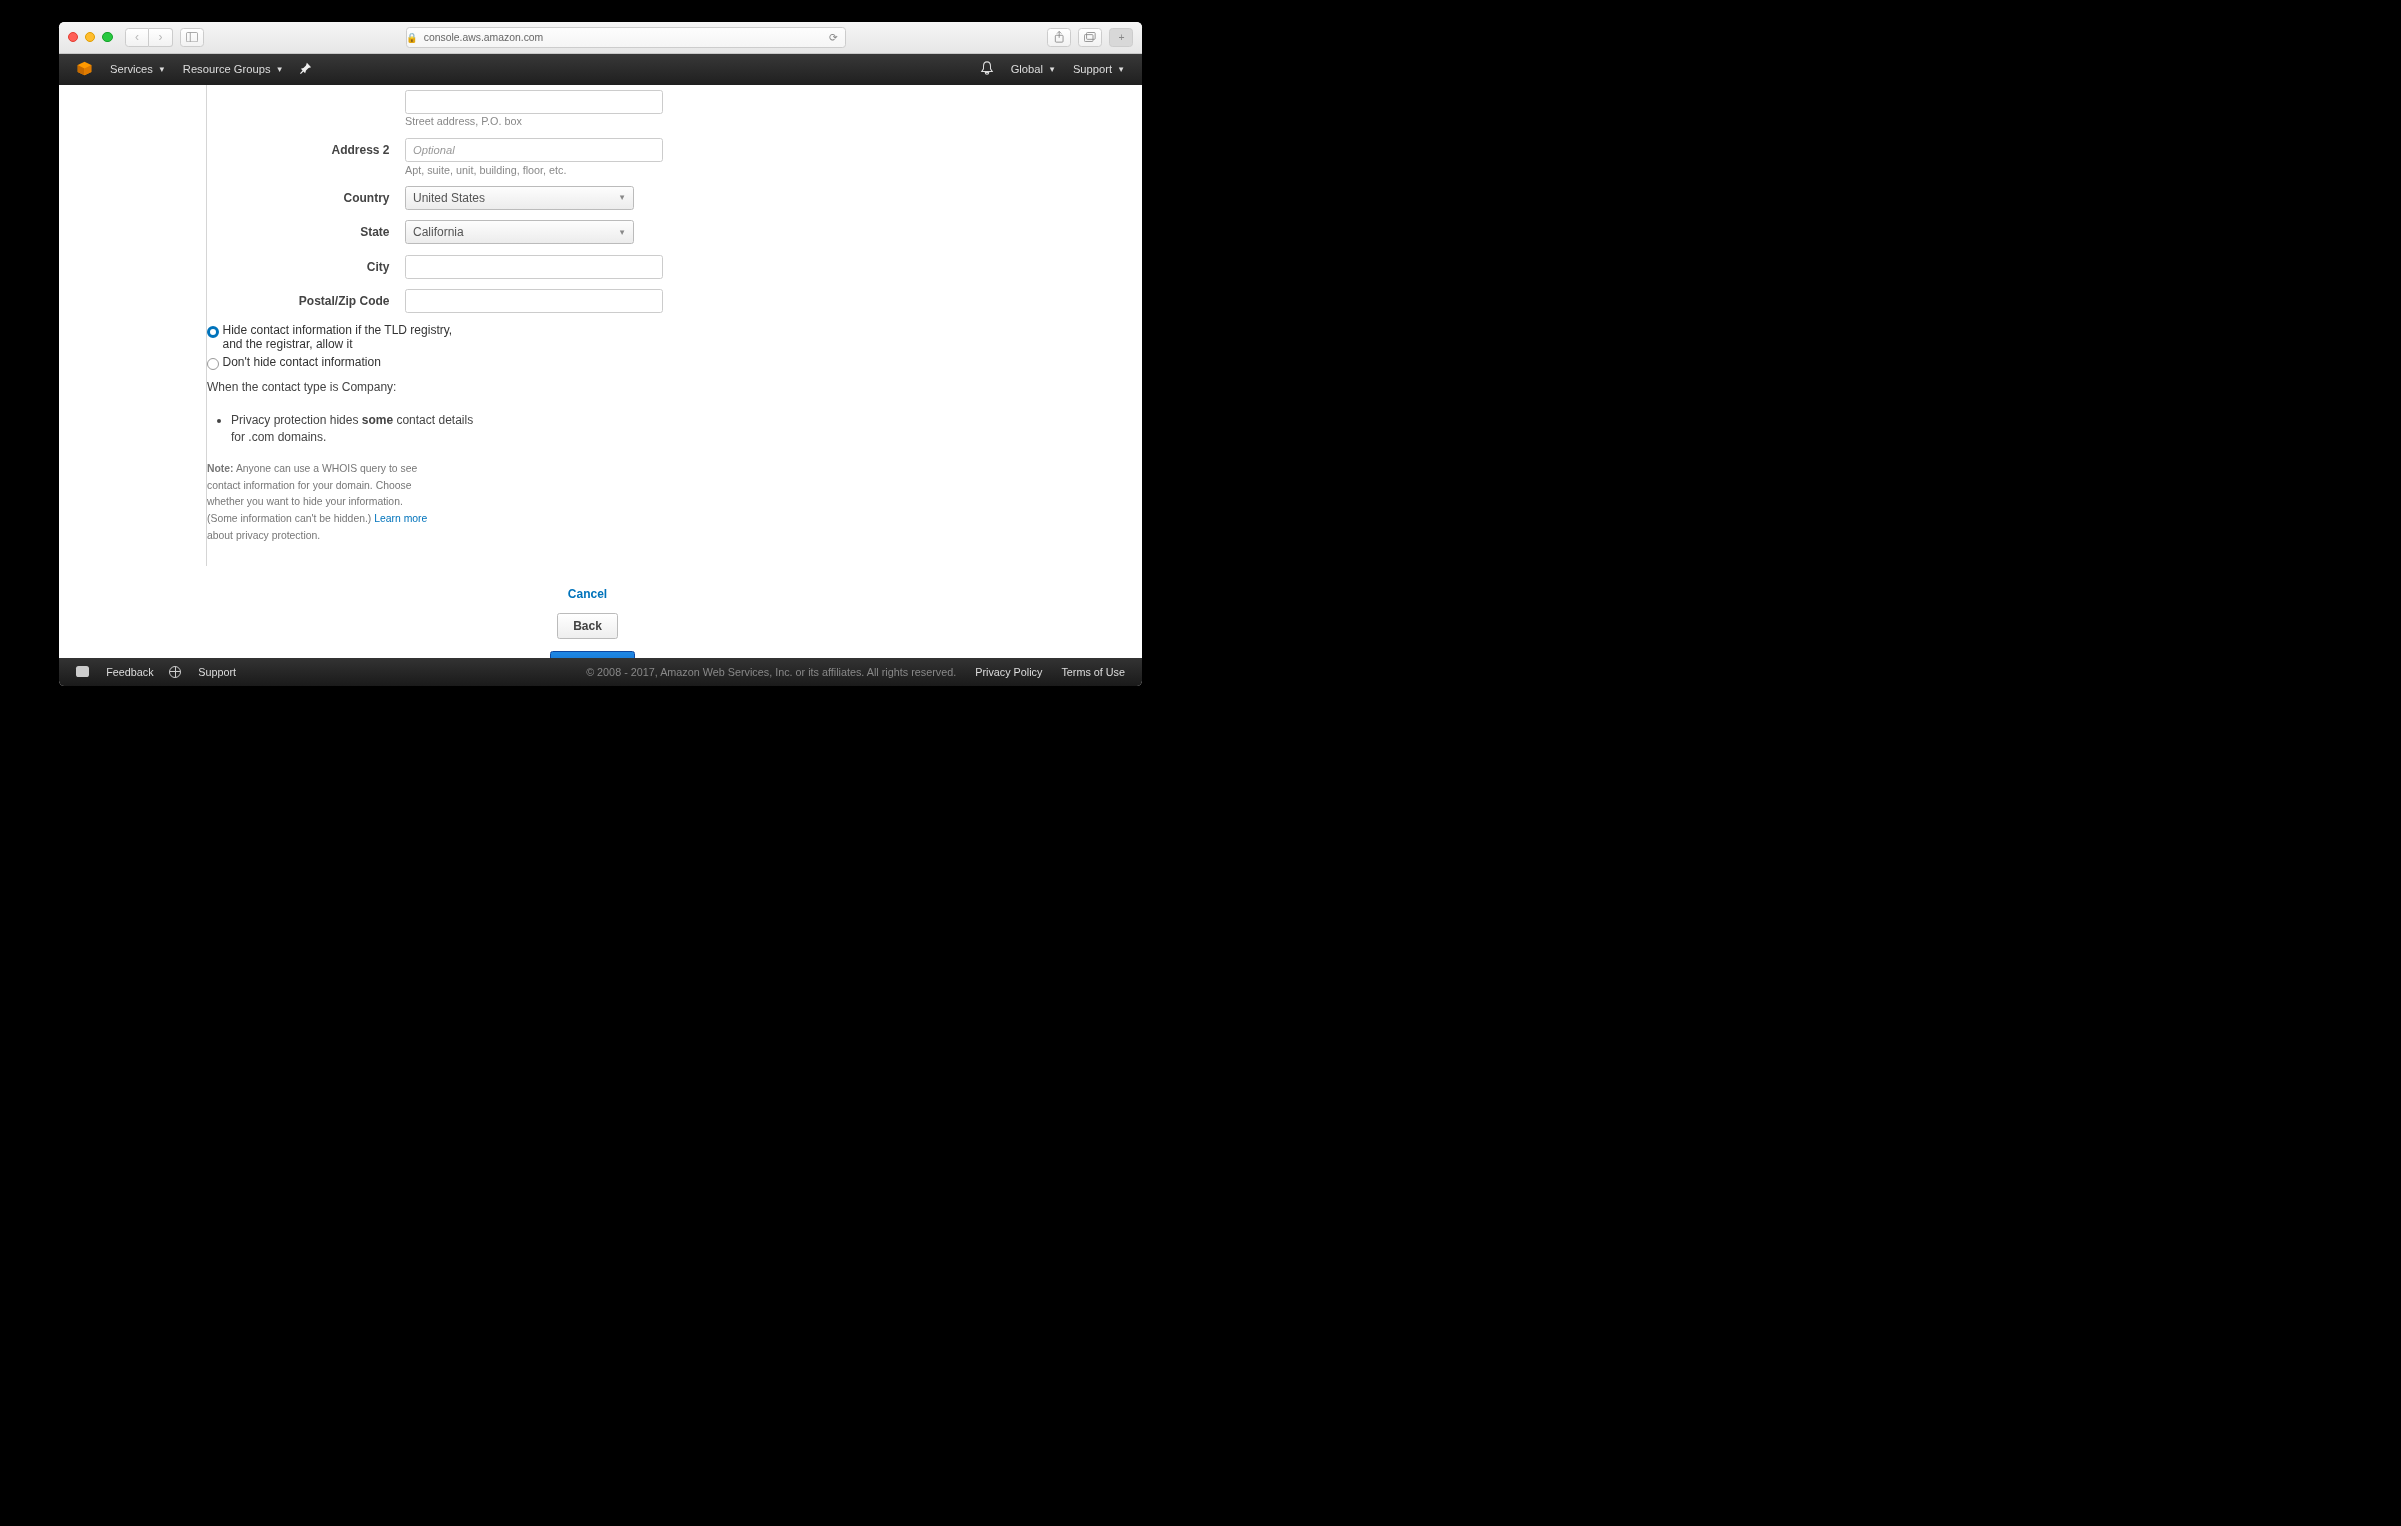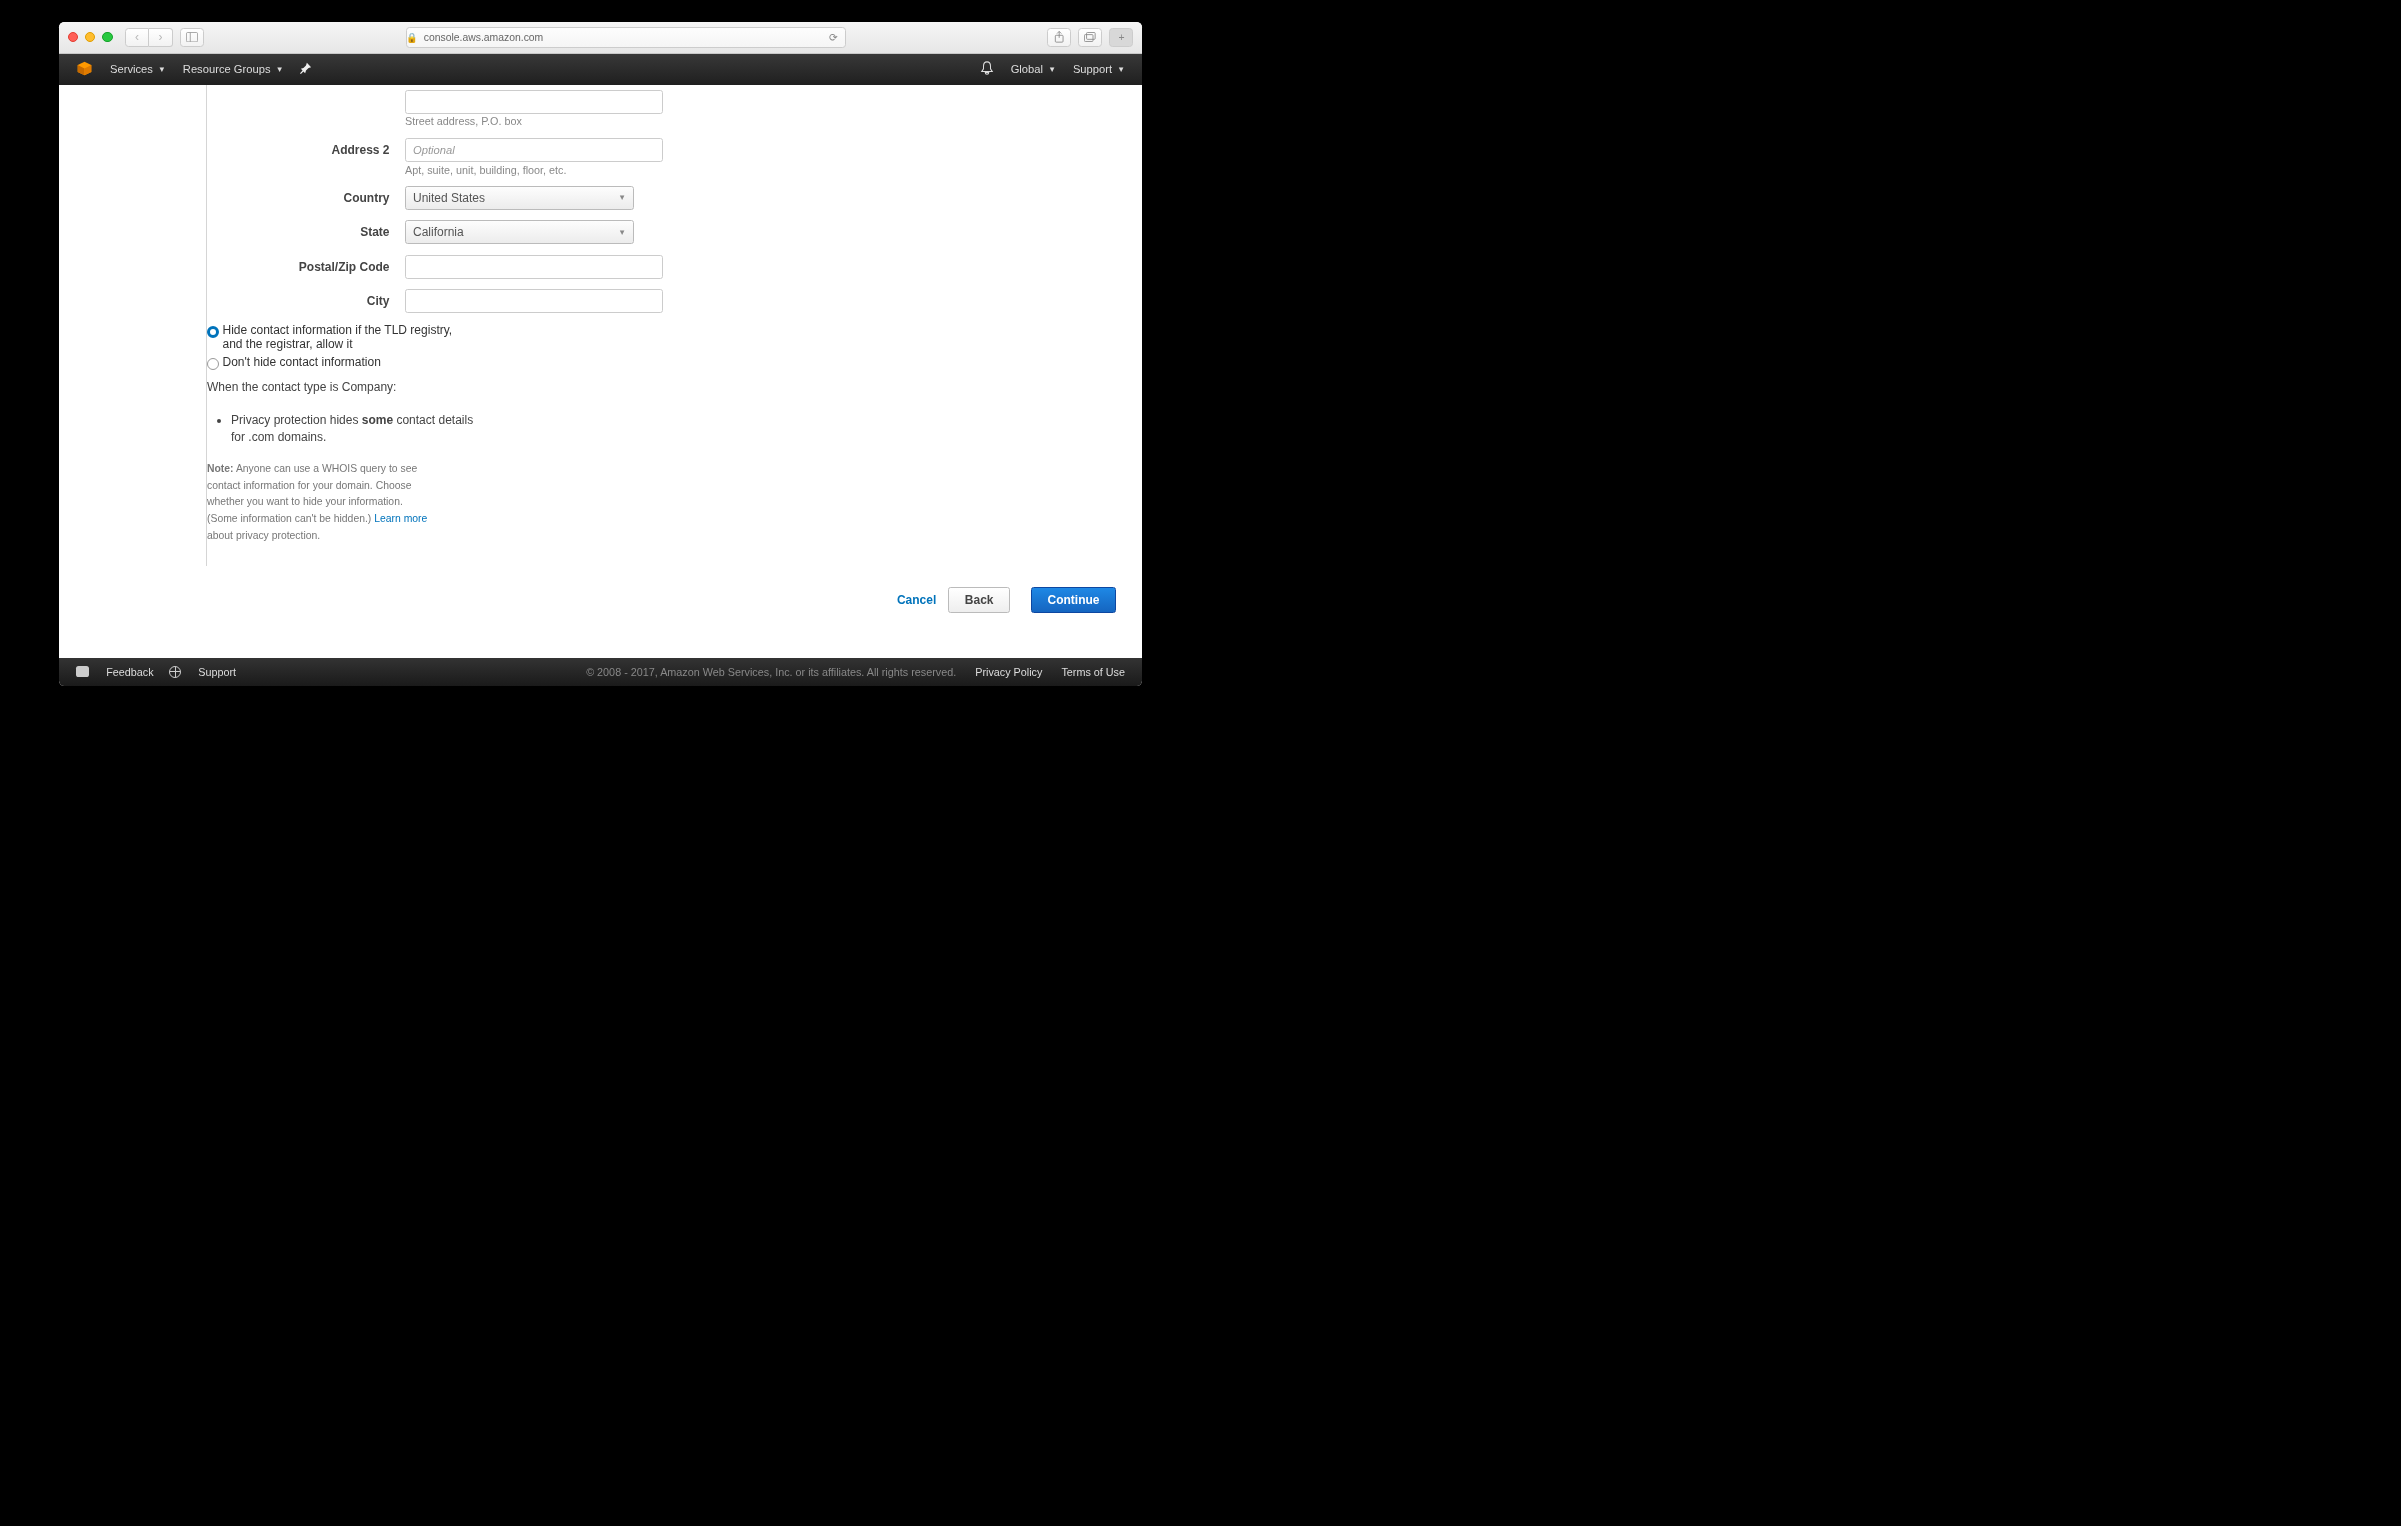--- a/index.html
+++ b/index.html
@@ -94,21 +94,21 @@
   .radio{width:12px;height:12px;border-radius:50%;border:0.9px solid #999;margin-top:2.6px;flex-shrink:0;}
   .radio.checked{border:3.5px solid #0073bb;width:12px;height:12px;background:#fff;}
   .privacy-block{width:267px;}
   .company-note{margin-top:10.4px;color:#444;}
   .company-note ul{margin:18px 0 0 24px;}
   .company-note li{line-height:1.4;}
   .fine-note{font-size:10.4px;color:#777;margin-top:15.5px;line-height:1.6;width:224px;}
   .fine-note a{color:#0073bb;text-decoration:none;}
   .info-icon{display:inline-flex;width:13px;height:13px;border-radius:50%;background:#545b64;color:#fff;font-size:8.6px;align-items:center;justify-content:center;font-weight:bold;margin-left:1.7px;}
   
-  .btn-row{display:flex;justify-content:flex-end;gap:12px;padding:21px 26px 17px 0;align-items:center;}
+  .btn-row{display:flex;justify-content:flex-end;gap:12px;padding:21px 26px 17px 0;align-items:center;flex-direction:column;}
   .btn-cancel{color:#0073bb;font-weight:600;cursor:pointer;font-size:12px;}
   .btn{height:26px;padding:0 15.5px;border-radius:2.6px;font-weight:600;font-size:12px;cursor:pointer;display:flex;align-items:center;}
   .btn-back{background:linear-gradient(#fff,#eee);border:0.9px solid #bbb;color:#444;}
   .btn-continue{background:linear-gradient(#1e88e5,#1565c0);border:0.9px solid #0d47a1;color:#fff;margin-left:9px;}
   
   .aws-footer{
     height:28px;background:linear-gradient(#333,#1a1a1a);color:#ccc;
     display:flex;align-items:center;padding:0 17px;font-size:10.8px;gap:15.5px;
   }
   .aws-footer .right{margin-left:auto;display:flex;gap:19px;align-items:center;}
@@ -235,28 +235,28 @@
         <div class="label-col">State</div>
         <div class="field-col">
           <div class="select-box">
             <span>California</span>
             <span class="tri">▼</span>
           </div>
         </div>
       </div>
 
       <div class="form-row">
+        <div class="label-col">City</div>
+        <div class="field-col">
+          <input class="text-input" type="text" value="" style="">
+        </div>
+      </div>
+
+      <div class="form-row">
         <div class="label-col">Postal/Zip Code</div>
-        <div class="field-col">
-          <input class="text-input" type="text" value="" style="">
-        </div>
-      </div>
-
-      <div class="form-row">
-        <div class="label-col">City</div>
         <div class="field-col">
           <input class="text-input" type="text" value="" style="">
         </div>
       </div>
 
       <div class="form-row">
         <div class="field-col privacy-block">
           <div class="radio-row">
             <div class="radio checked"></div>
             <span>Hide contact information if the TLD registry, and the registrar, allow it</span>

